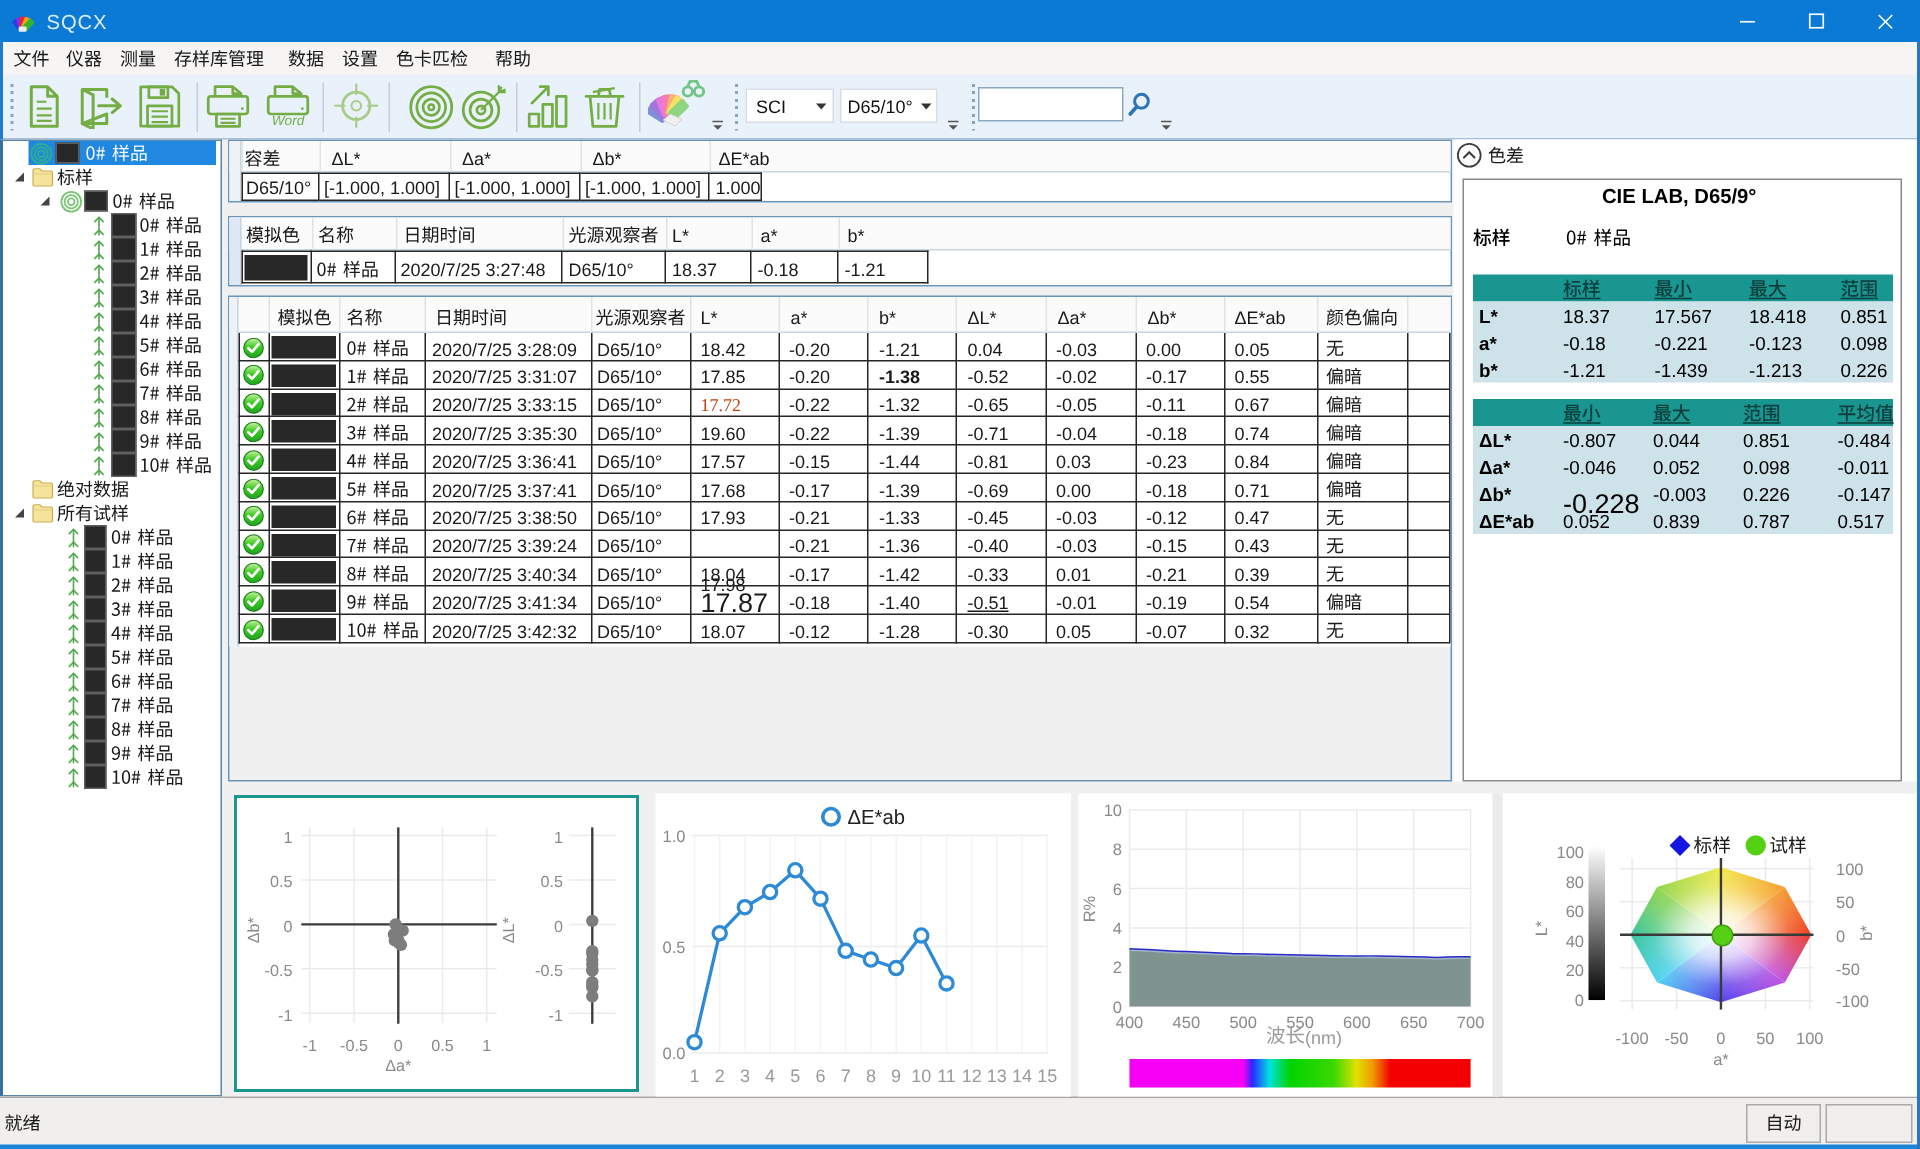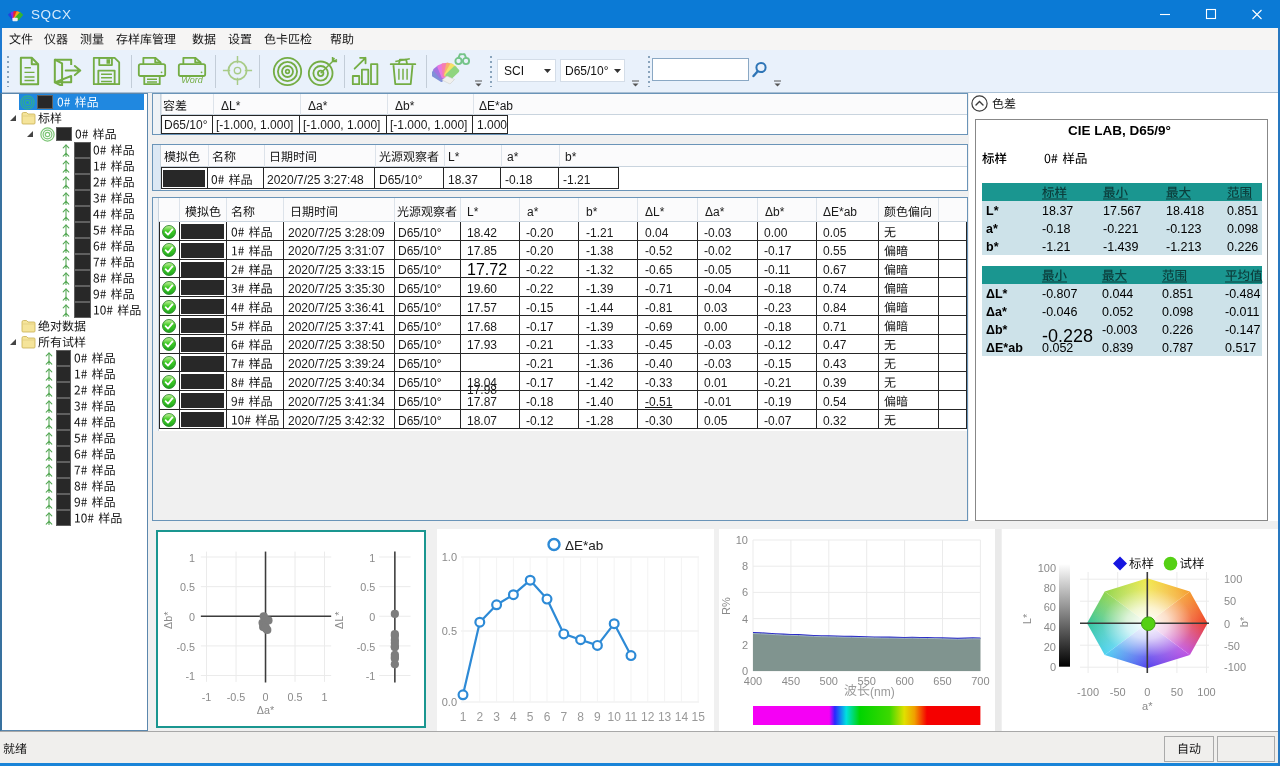--- a/index.html
+++ b/index.html
@@ -485,41 +485,41 @@
       </linearGradient>
     </defs>
     <circle cx="7" cy="7" r="6.5" fill="url(#gchk)" stroke="#1d7a1d" stroke-width="0.8"></circle>
     <path d="M3.6 7.2 L6 9.6 L10.4 4.4" fill="none" stroke="#fff" stroke-width="1.8" stroke-linecap="round" stroke-linejoin="round"></path>
   </svg>
 <div class="abs" style="left:181px;top:242.8px;width:43px;height:15px;background:#282828"></div>
 <div class="lat" style="left:288px;top:244.3px;font-size:12px;line-height:14px;color:#1a1a1a;">2020/7/25 3:31:07</div>
 <div class="lat" style="left:398px;top:244.3px;font-size:12px;line-height:14px;color:#1a1a1a;">D65/10°</div>
 <div class="lat" style="left:467px;top:244.3px;font-size:12px;line-height:14px;color:#1a1a1a;">17.85</div>
 <div class="lat" style="left:526px;top:244.3px;font-size:12px;line-height:14px;color:#1a1a1a;">-0.20</div>
-<div class="lat" style="left:586px;top:244.3px;font-size:12px;line-height:14px;color:#1a1a1a;">-1.38</div>
+<div class="lat" style="left:586px;top:244.3px;font-size:12px;line-height:14px;color:#1a1a1a;font-weight:bold;">-1.38</div>
 <div class="lat" style="left:645px;top:244.3px;font-size:12px;line-height:14px;color:#1a1a1a;">-0.52</div>
 <div class="lat" style="left:704px;top:244.3px;font-size:12px;line-height:14px;color:#1a1a1a;">-0.02</div>
 <div class="lat" style="left:764px;top:244.3px;font-size:12px;line-height:14px;color:#1a1a1a;">-0.17</div>
 <div class="lat" style="left:823px;top:244.3px;font-size:12px;line-height:14px;color:#1a1a1a;">0.55</div>
 <div class="abs" style="left:159px;top:277.4px;width:807px;height:1px;background:#262626"></div>
 <svg class="abs" style="left:162px;top:262.1px;z-index:5" width="14" height="14" viewBox="0 0 14 14">
     <defs>
       <linearGradient id="gchk" x1="0" y1="0" x2="0" y2="1">
         <stop offset="0" stop-color="#c9f2a0"></stop>
         <stop offset="0.45" stop-color="#3ecb24"></stop>
         <stop offset="1" stop-color="#1fa41f"></stop>
       </linearGradient>
     </defs>
     <circle cx="7" cy="7" r="6.5" fill="url(#gchk)" stroke="#1d7a1d" stroke-width="0.8"></circle>
     <path d="M3.6 7.2 L6 9.6 L10.4 4.4" fill="none" stroke="#fff" stroke-width="1.8" stroke-linecap="round" stroke-linejoin="round"></path>
   </svg>
 <div class="abs" style="left:181px;top:261.6px;width:43px;height:15px;background:#282828"></div>
 <div class="lat" style="left:288px;top:263.1px;font-size:12px;line-height:14px;color:#1a1a1a;">2020/7/25 3:33:15</div>
 <div class="lat" style="left:398px;top:263.1px;font-size:12px;line-height:14px;color:#1a1a1a;">D65/10°</div>
-<div class="lat" style="left:467px;top:263.1px;font-size:16px;line-height:14px;color:#000000;">17.72</div>
+<div class="lat" style="left:467px;top:263.1px;font-size:12px;line-height:14px;color:#c2410c;font-family:Liberation Serif, serif;">17.72</div>
 <div class="lat" style="left:526px;top:263.1px;font-size:12px;line-height:14px;color:#1a1a1a;">-0.22</div>
 <div class="lat" style="left:586px;top:263.1px;font-size:12px;line-height:14px;color:#1a1a1a;">-1.32</div>
 <div class="lat" style="left:645px;top:263.1px;font-size:12px;line-height:14px;color:#1a1a1a;">-0.65</div>
 <div class="lat" style="left:704px;top:263.1px;font-size:12px;line-height:14px;color:#1a1a1a;">-0.05</div>
 <div class="lat" style="left:764px;top:263.1px;font-size:12px;line-height:14px;color:#1a1a1a;">-0.11</div>
 <div class="lat" style="left:823px;top:263.1px;font-size:12px;line-height:14px;color:#1a1a1a;">0.67</div>
 <div class="abs" style="left:159px;top:296.2px;width:807px;height:1px;background:#262626"></div>
 <svg class="abs" style="left:162px;top:280.9px;z-index:5" width="14" height="14" viewBox="0 0 14 14">
     <defs>
       <linearGradient id="gchk" x1="0" y1="0" x2="0" y2="1">
@@ -659,21 +659,21 @@
         <stop offset="0.45" stop-color="#3ecb24"></stop>
         <stop offset="1" stop-color="#1fa41f"></stop>
       </linearGradient>
     </defs>
     <circle cx="7" cy="7" r="6.5" fill="url(#gchk)" stroke="#1d7a1d" stroke-width="0.8"></circle>
     <path d="M3.6 7.2 L6 9.6 L10.4 4.4" fill="none" stroke="#fff" stroke-width="1.8" stroke-linecap="round" stroke-linejoin="round"></path>
   </svg>
 <div class="abs" style="left:181px;top:393.2px;width:43px;height:15px;background:#282828"></div>
 <div class="lat" style="left:288px;top:394.70000000000005px;font-size:12px;line-height:14px;color:#1a1a1a;">2020/7/25 3:41:34</div>
 <div class="lat" style="left:398px;top:394.70000000000005px;font-size:12px;line-height:14px;color:#1a1a1a;">D65/10°</div>
-<div class="lat" style="left:467px;top:394.70000000000005px;font-size:12px;line-height:14px;color:#1a1a1a;">17.87</div>
+<div class="lat" style="left:467px;top:394.70000000000005px;font-size:18px;line-height:14px;color:#1a1a1a;">17.87</div>
 <div class="lat" style="left:526px;top:394.70000000000005px;font-size:12px;line-height:14px;color:#1a1a1a;">-0.18</div>
 <div class="lat" style="left:586px;top:394.70000000000005px;font-size:12px;line-height:14px;color:#1a1a1a;">-1.40</div>
 <div class="lat" style="left:645px;top:394.70000000000005px;font-size:12px;line-height:14px;color:#1a1a1a;text-decoration:underline;">-0.51</div>
 <div class="lat" style="left:704px;top:394.70000000000005px;font-size:12px;line-height:14px;color:#1a1a1a;">-0.01</div>
 <div class="lat" style="left:764px;top:394.70000000000005px;font-size:12px;line-height:14px;color:#1a1a1a;">-0.19</div>
 <div class="lat" style="left:823px;top:394.70000000000005px;font-size:12px;line-height:14px;color:#1a1a1a;">0.54</div>
 <div class="abs" style="left:159px;top:427.8px;width:807px;height:1px;background:#262626"></div>
 <svg class="abs" style="left:162px;top:412.5px;z-index:5" width="14" height="14" viewBox="0 0 14 14">
     <defs>
       <linearGradient id="gchk" x1="0" y1="0" x2="0" y2="1">

